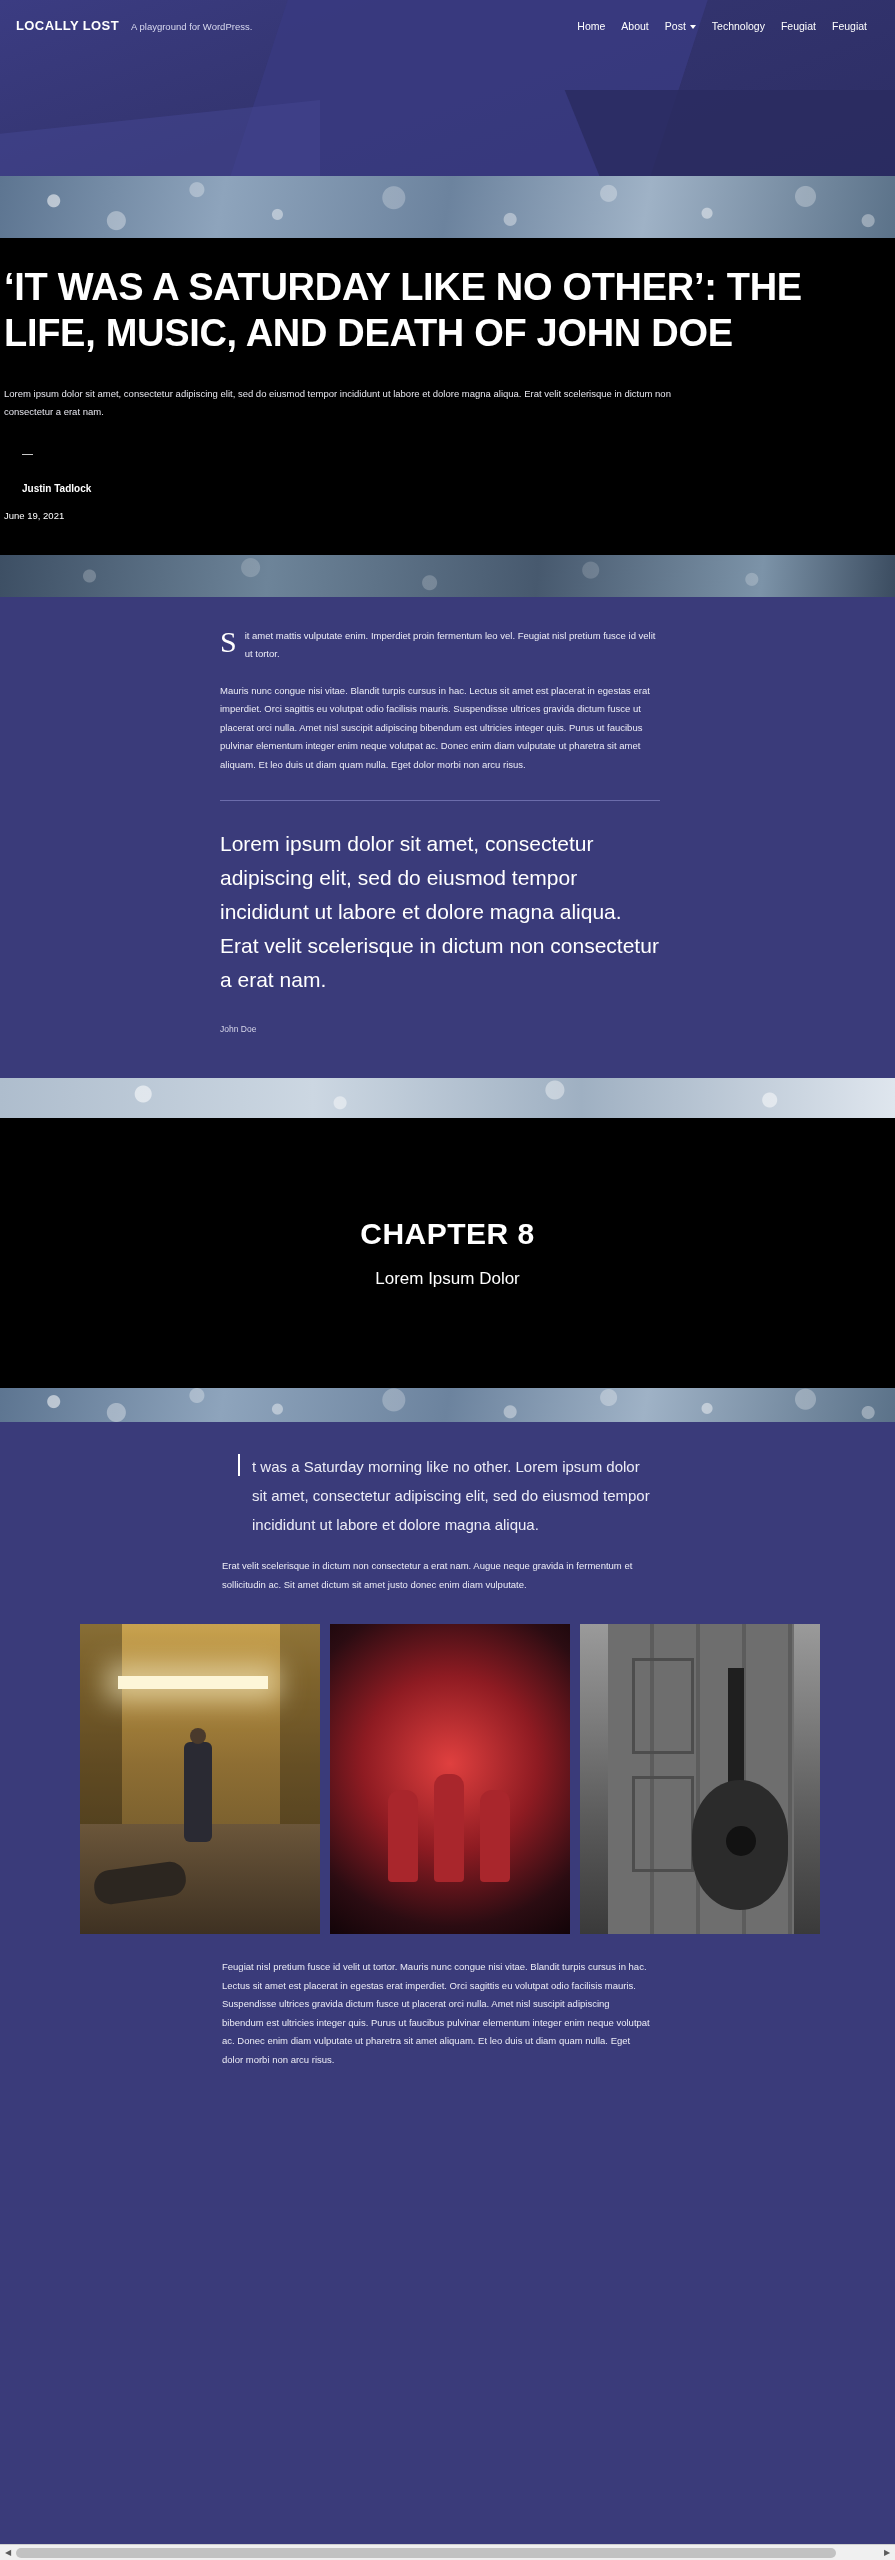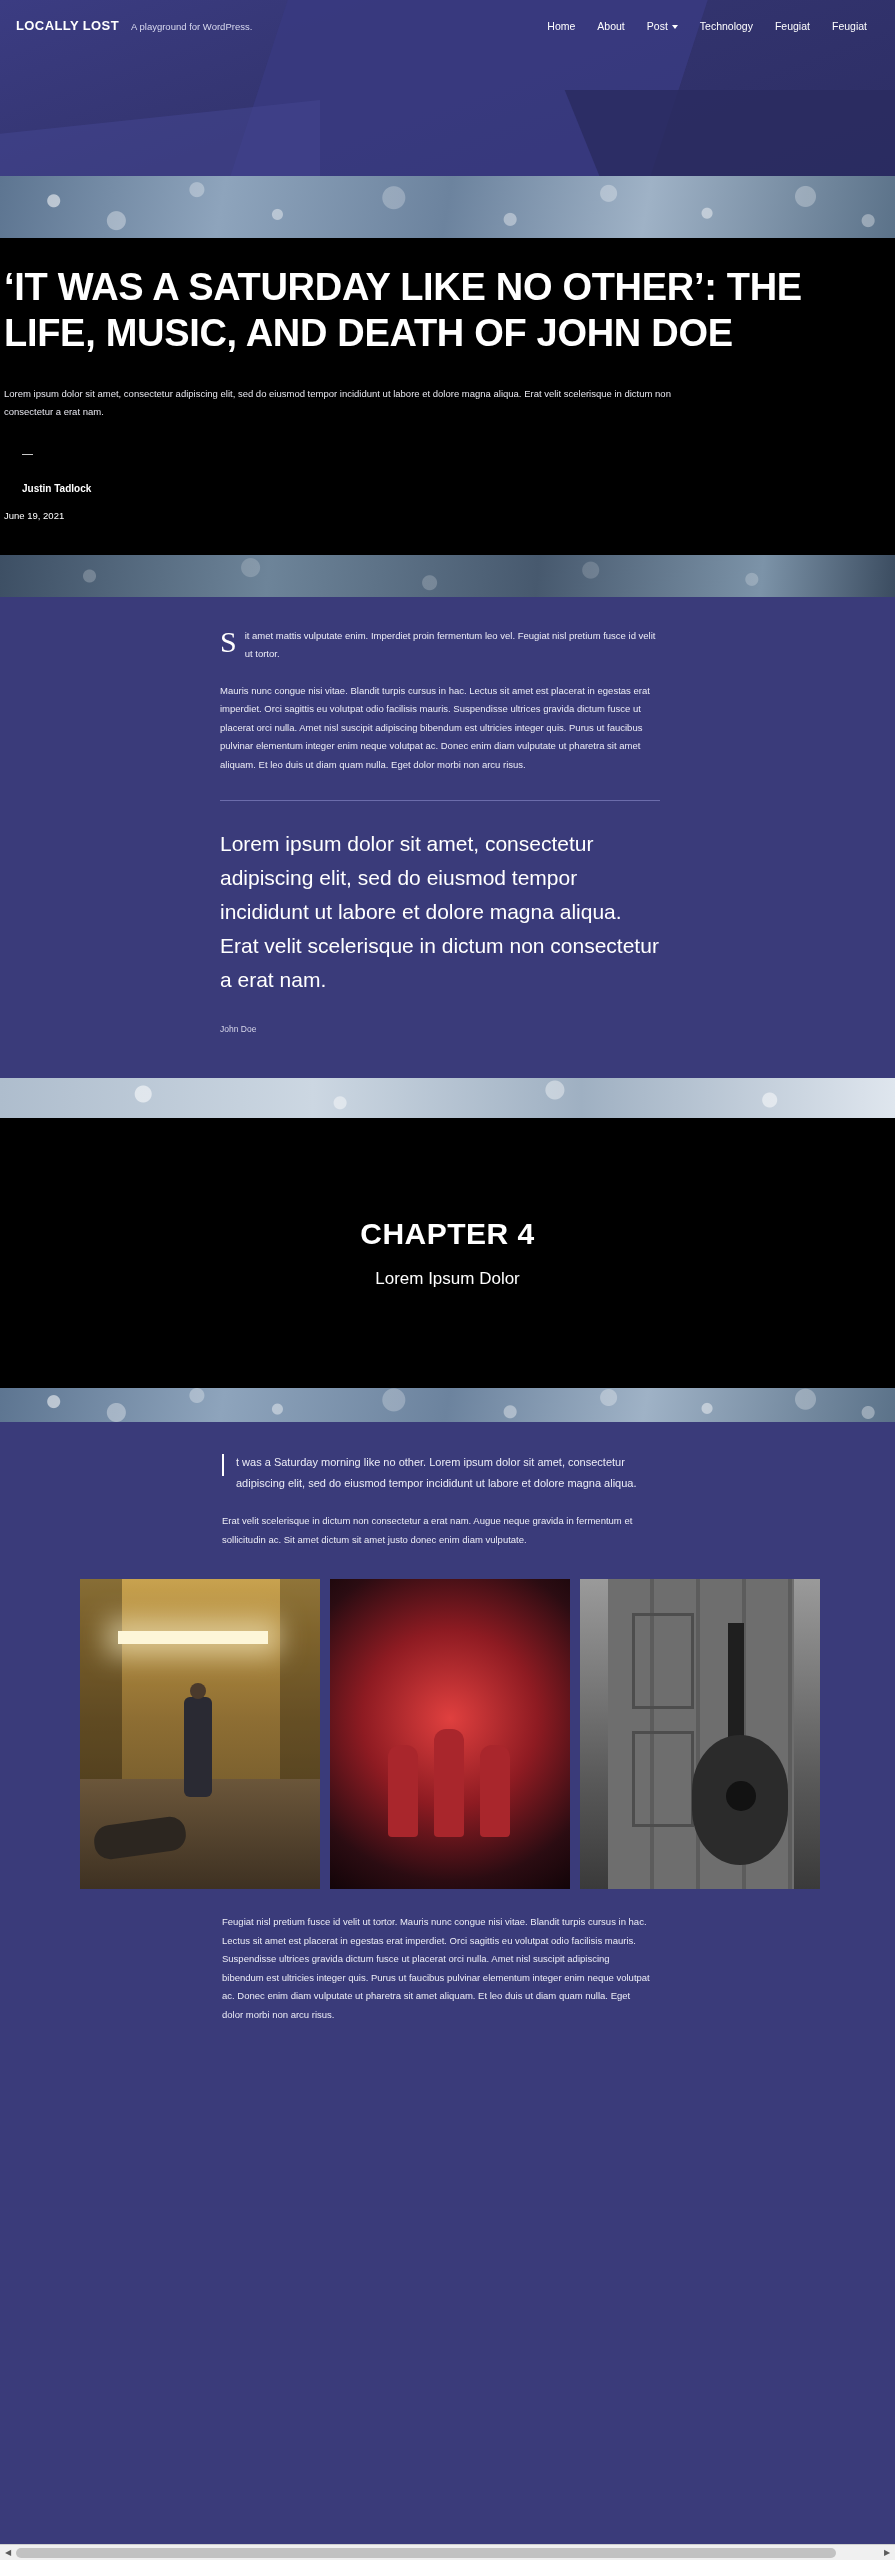--- a/index.html
+++ b/index.html
@@ -64,21 +64,21 @@
     letter-spacing: .4px;
   }
   .brand-tag {
     color: #d8d9ef;
     font-size: 9.5px;
   }
   .nav {
     margin-left: auto;
     display: flex;
     align-items: center;
-    gap: 22px;
+    gap: 16px;
     padding-left: 16px;
   }
   .nav a {
     color: #ffffff;
     font-size: 10.5px;
     text-decoration: none;
     display: flex;
     align-items: center;
     gap: 4px;
   }
@@ -244,23 +244,23 @@
     font-size: 17px;
   }
 
   
   .sec-last { background: #3a3b7a; padding: 30px 0 40px 0; }
   .col2 { width: 430px; margin: 0 auto 0 222px; }
   .barquote {
     position: relative;
     padding-left: 14px;
     color: #ececf6;
-    font-size: 11px;
+    font-size: 15px;
     line-height: 1.95;
-    margin: 0 0 18px 0;
+    margin: 0 0 18px 16px;
   }
   .barquote::before {
     content: "";
     position: absolute; left: 0; top: 2px;
     width: 2px; height: 22px;
     background: #ffffff;
   }
 
   
   .gallery {
@@ -409,21 +409,21 @@
       </blockquote>
       <div class="pullquote-cite">John Doe</div>
     </div>
   </section>
 
   <div class="strip strip-3">
     <div class="bokeh light"></div>
   </div>
 
   <section class="chapter">
-    <h2>CHAPTER 4</h2>
+    <h2>CHAPTER 8</h2>
     <p>Lorem Ipsum Dolor</p>
   </section>
 
   <div class="strip strip-4">
     <div class="bokeh"></div>
   </div>
 
   <section class="sec-last">
     <div class="col2">
       <p class="barquote">t was a Saturday morning like no other. Lorem ipsum dolor sit amet, consectetur adipiscing elit, sed do eiusmod tempor incididunt ut labore et dolore magna aliqua.</p>

